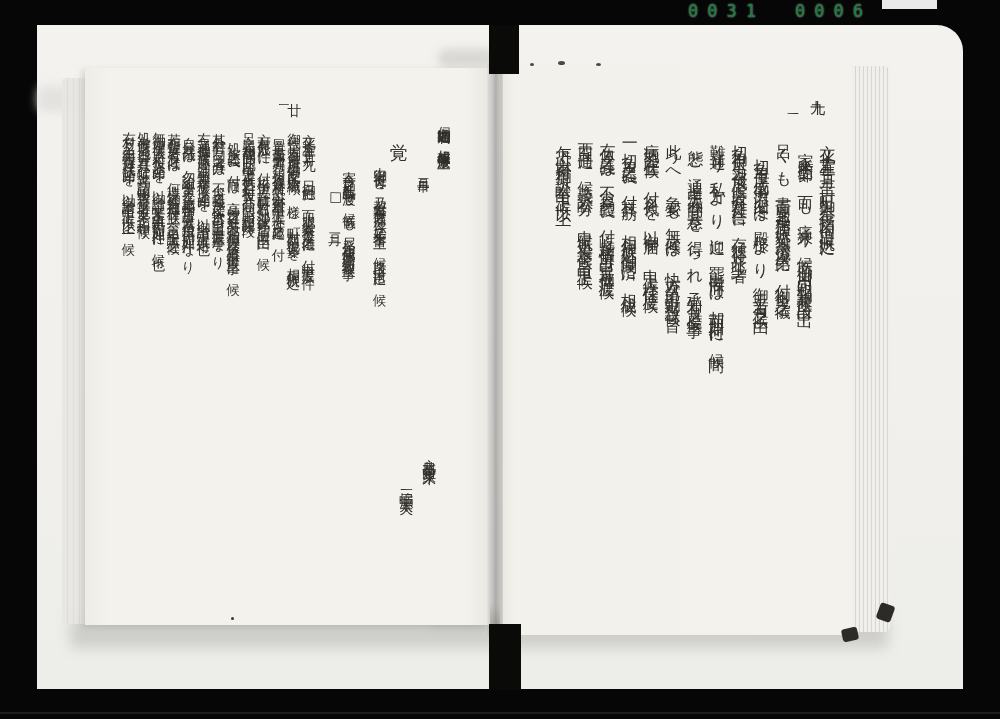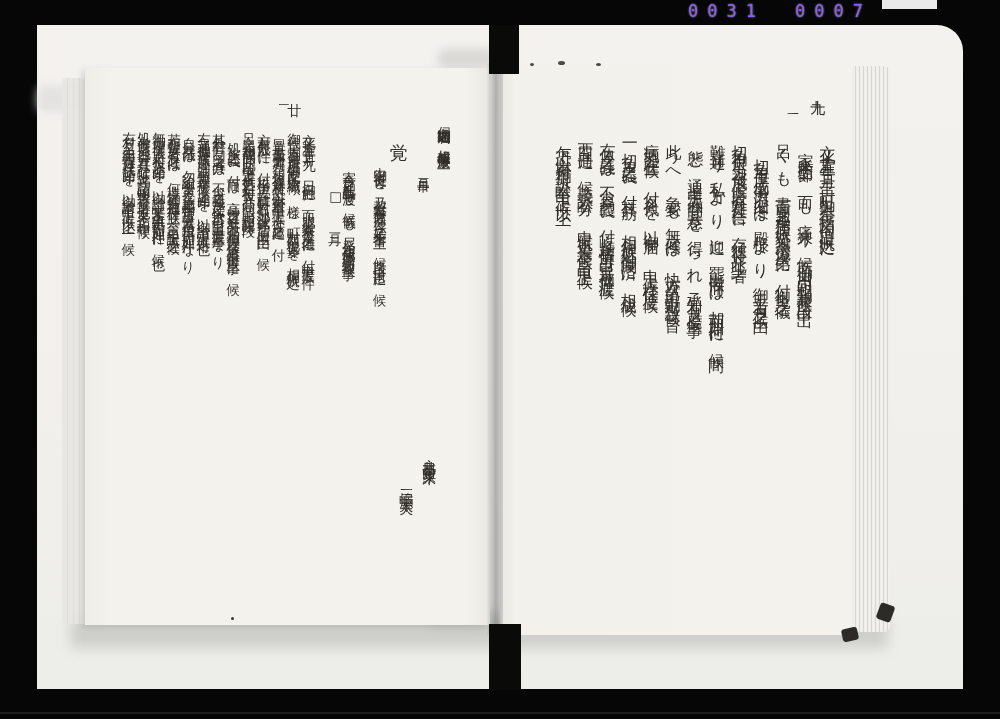--- a/index.html
+++ b/index.html
@@ -5,21 +5,21 @@
   html,body{margin:0;padding:0;background:#000;}
   .stage{
     position:relative;width:1000px;height:719px;overflow:hidden;
     background:var(--frame,#060606);
     font-family:"DejaVu Serif","Liberation Serif",serif;
   }
   
   .counter{
     position:absolute;left:688px;top:1px;height:24px;display:flex;gap:30px;
     font-family:"DejaVu Sans Mono","Liberation Mono",monospace;
-    font-size:17px;color:#8b5cf6;letter-spacing:9px;
+    font-size:17px;color:#15803d;letter-spacing:9px;
     text-shadow:0 0 2px rgba(255,255,255,.65);
     justify-content:space-between;
   }
   .notch{position:absolute;left:882px;top:0;width:55px;height:9px;background:#e9e9e9;}
   
   .surface{
     position:absolute;left:37px;top:25px;width:926px;height:664px;
     background:linear-gradient(180deg,#f3f2ef 0%,#f1f0ed 55%,#ededea 100%);
     border-top-right-radius:26px;
   }
@@ -83,21 +83,21 @@
   .lp-cols .tcol:nth-child(9){margin-top:5px;}
   .handw{transform:rotate(.4deg);opacity:.93;}
 </style>
 </head>
 <body>
 
 <div class="stage" style="--ink: #23211d; --page: #f4f2ec; --surface: #f1f0ed; --frame: #060606;">
 
   <div class="counter">
     <span>0031</span>
-    <span>0007</span>
+    <span>0006</span>
   </div>
   <div class="notch"></div>
 
   <div class="surface"></div>
   <div class="shadow-band band-a"></div>
   <div class="shadow-band band-b"></div>
   <div class="shadow-band band-c"></div>
   <div class="book-shadow"></div>
   <div class="under-pages"></div>
 

